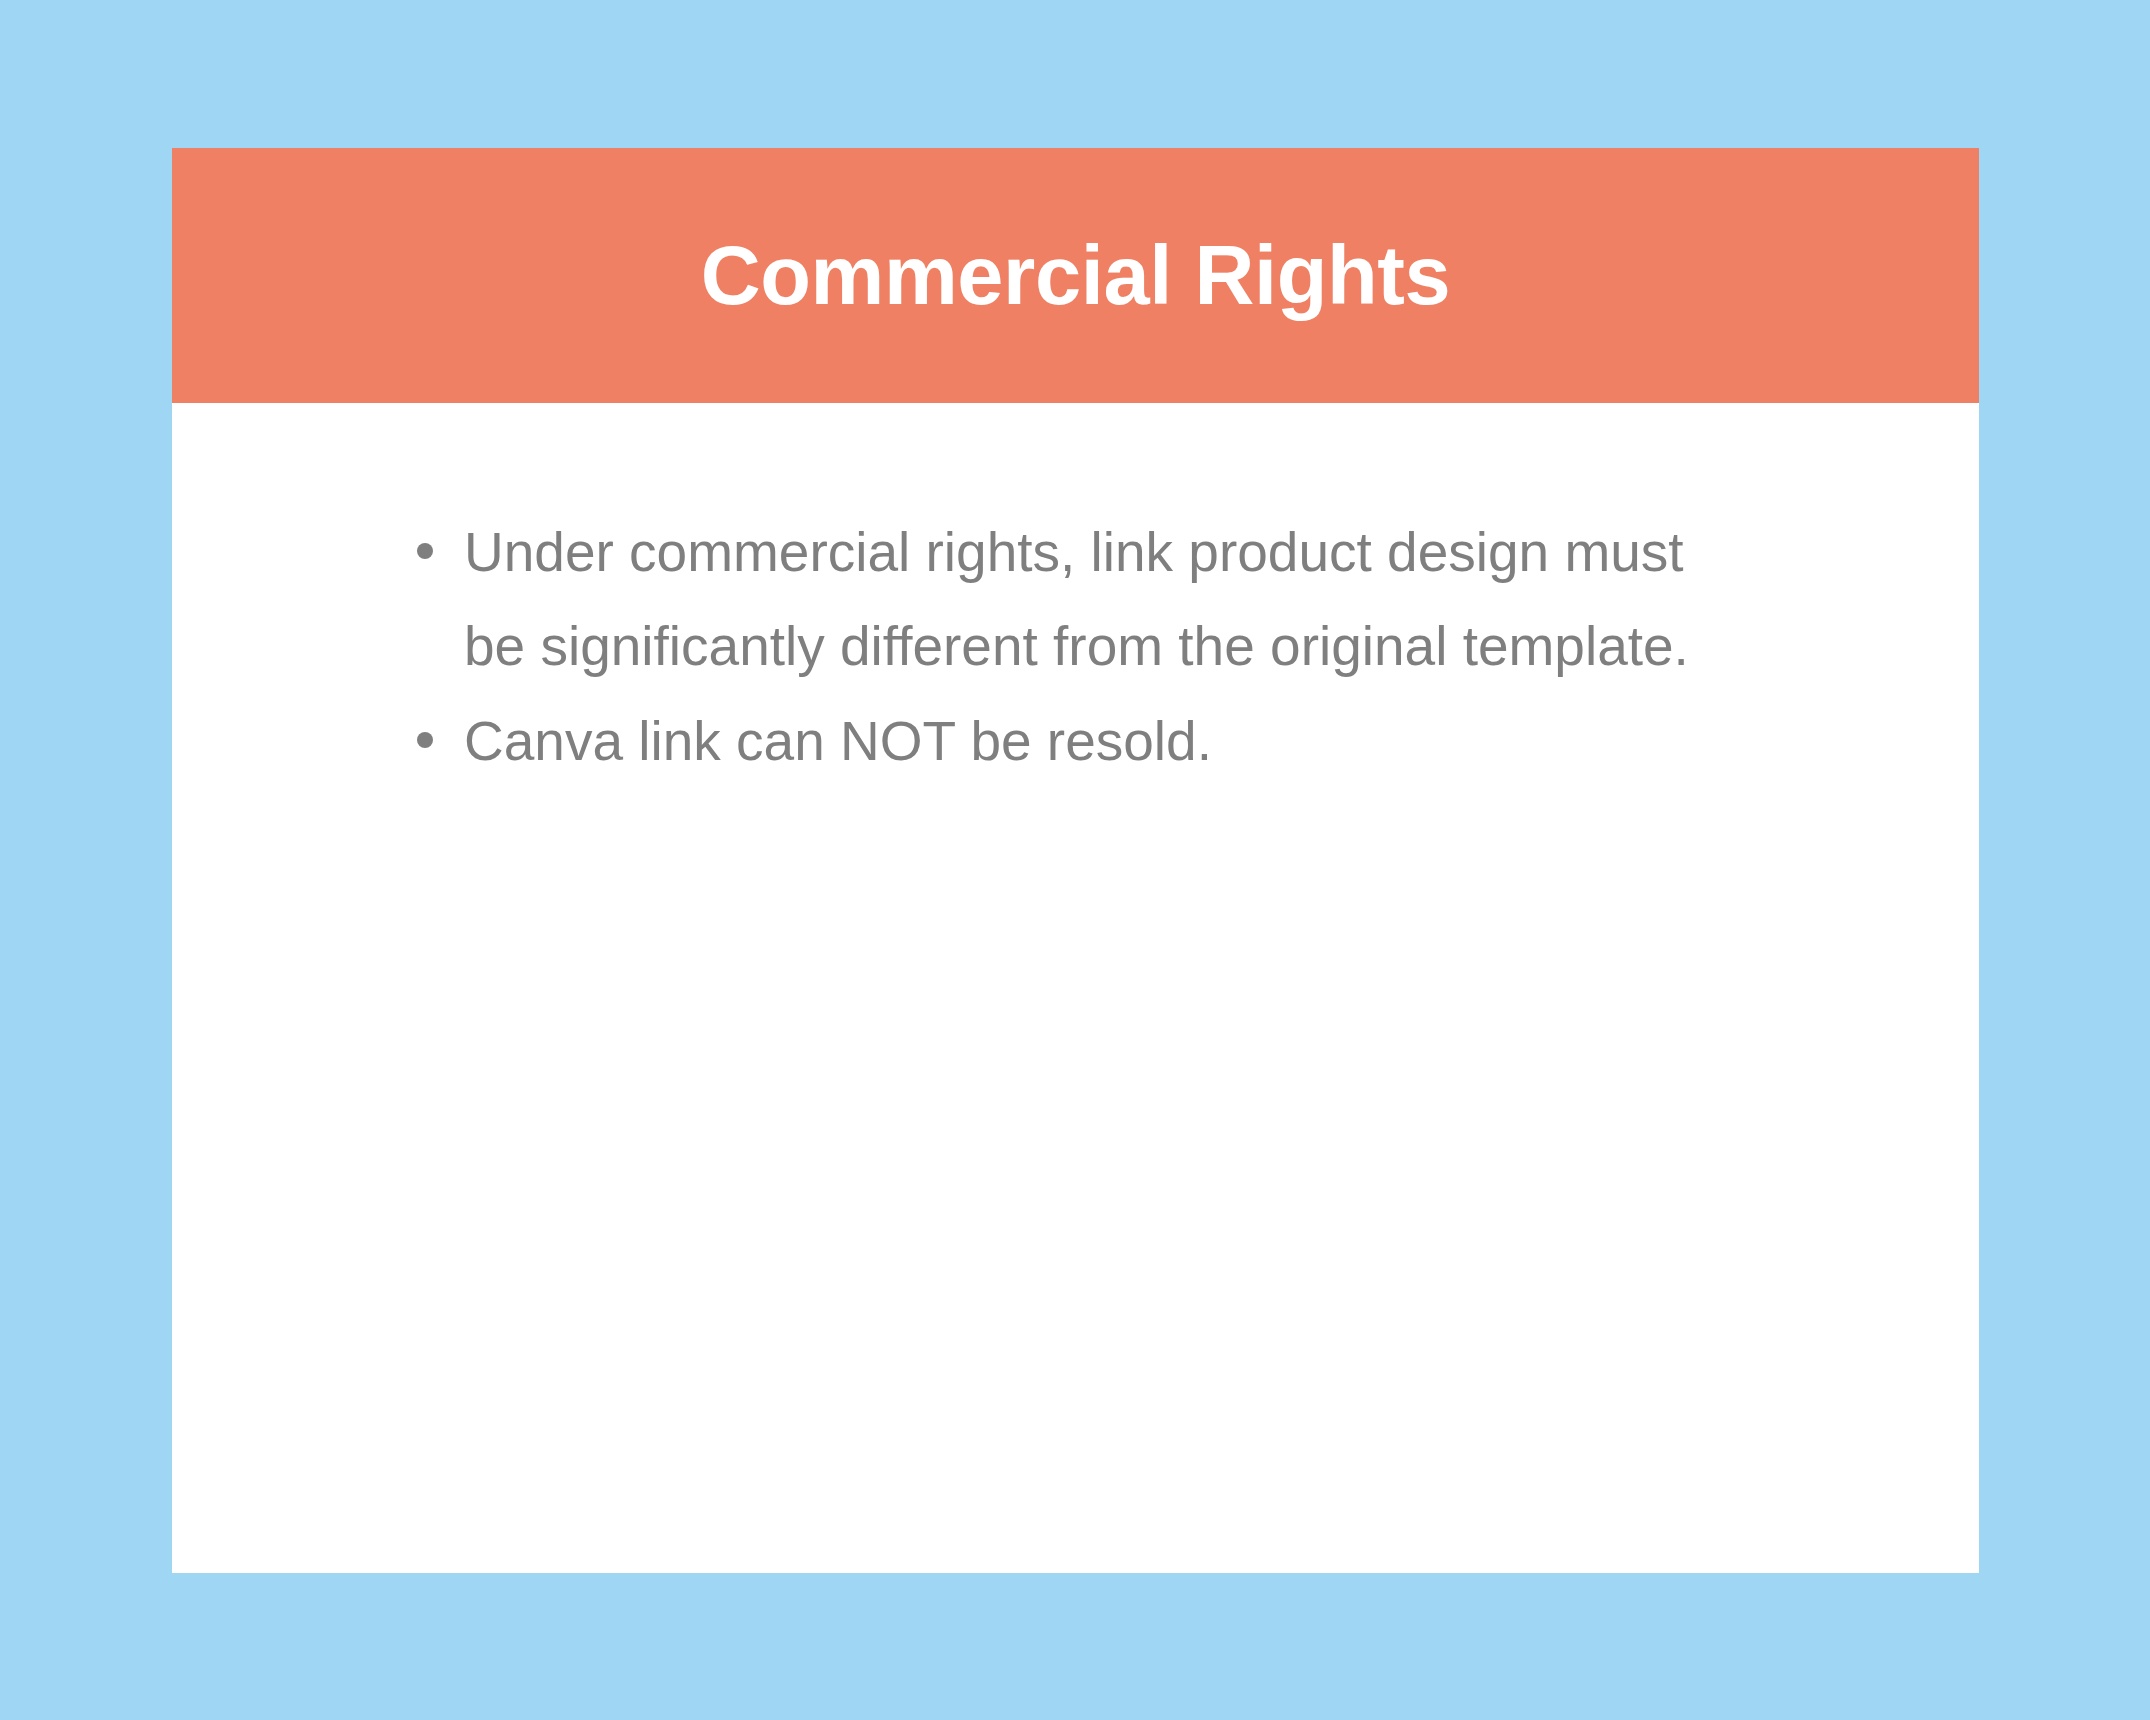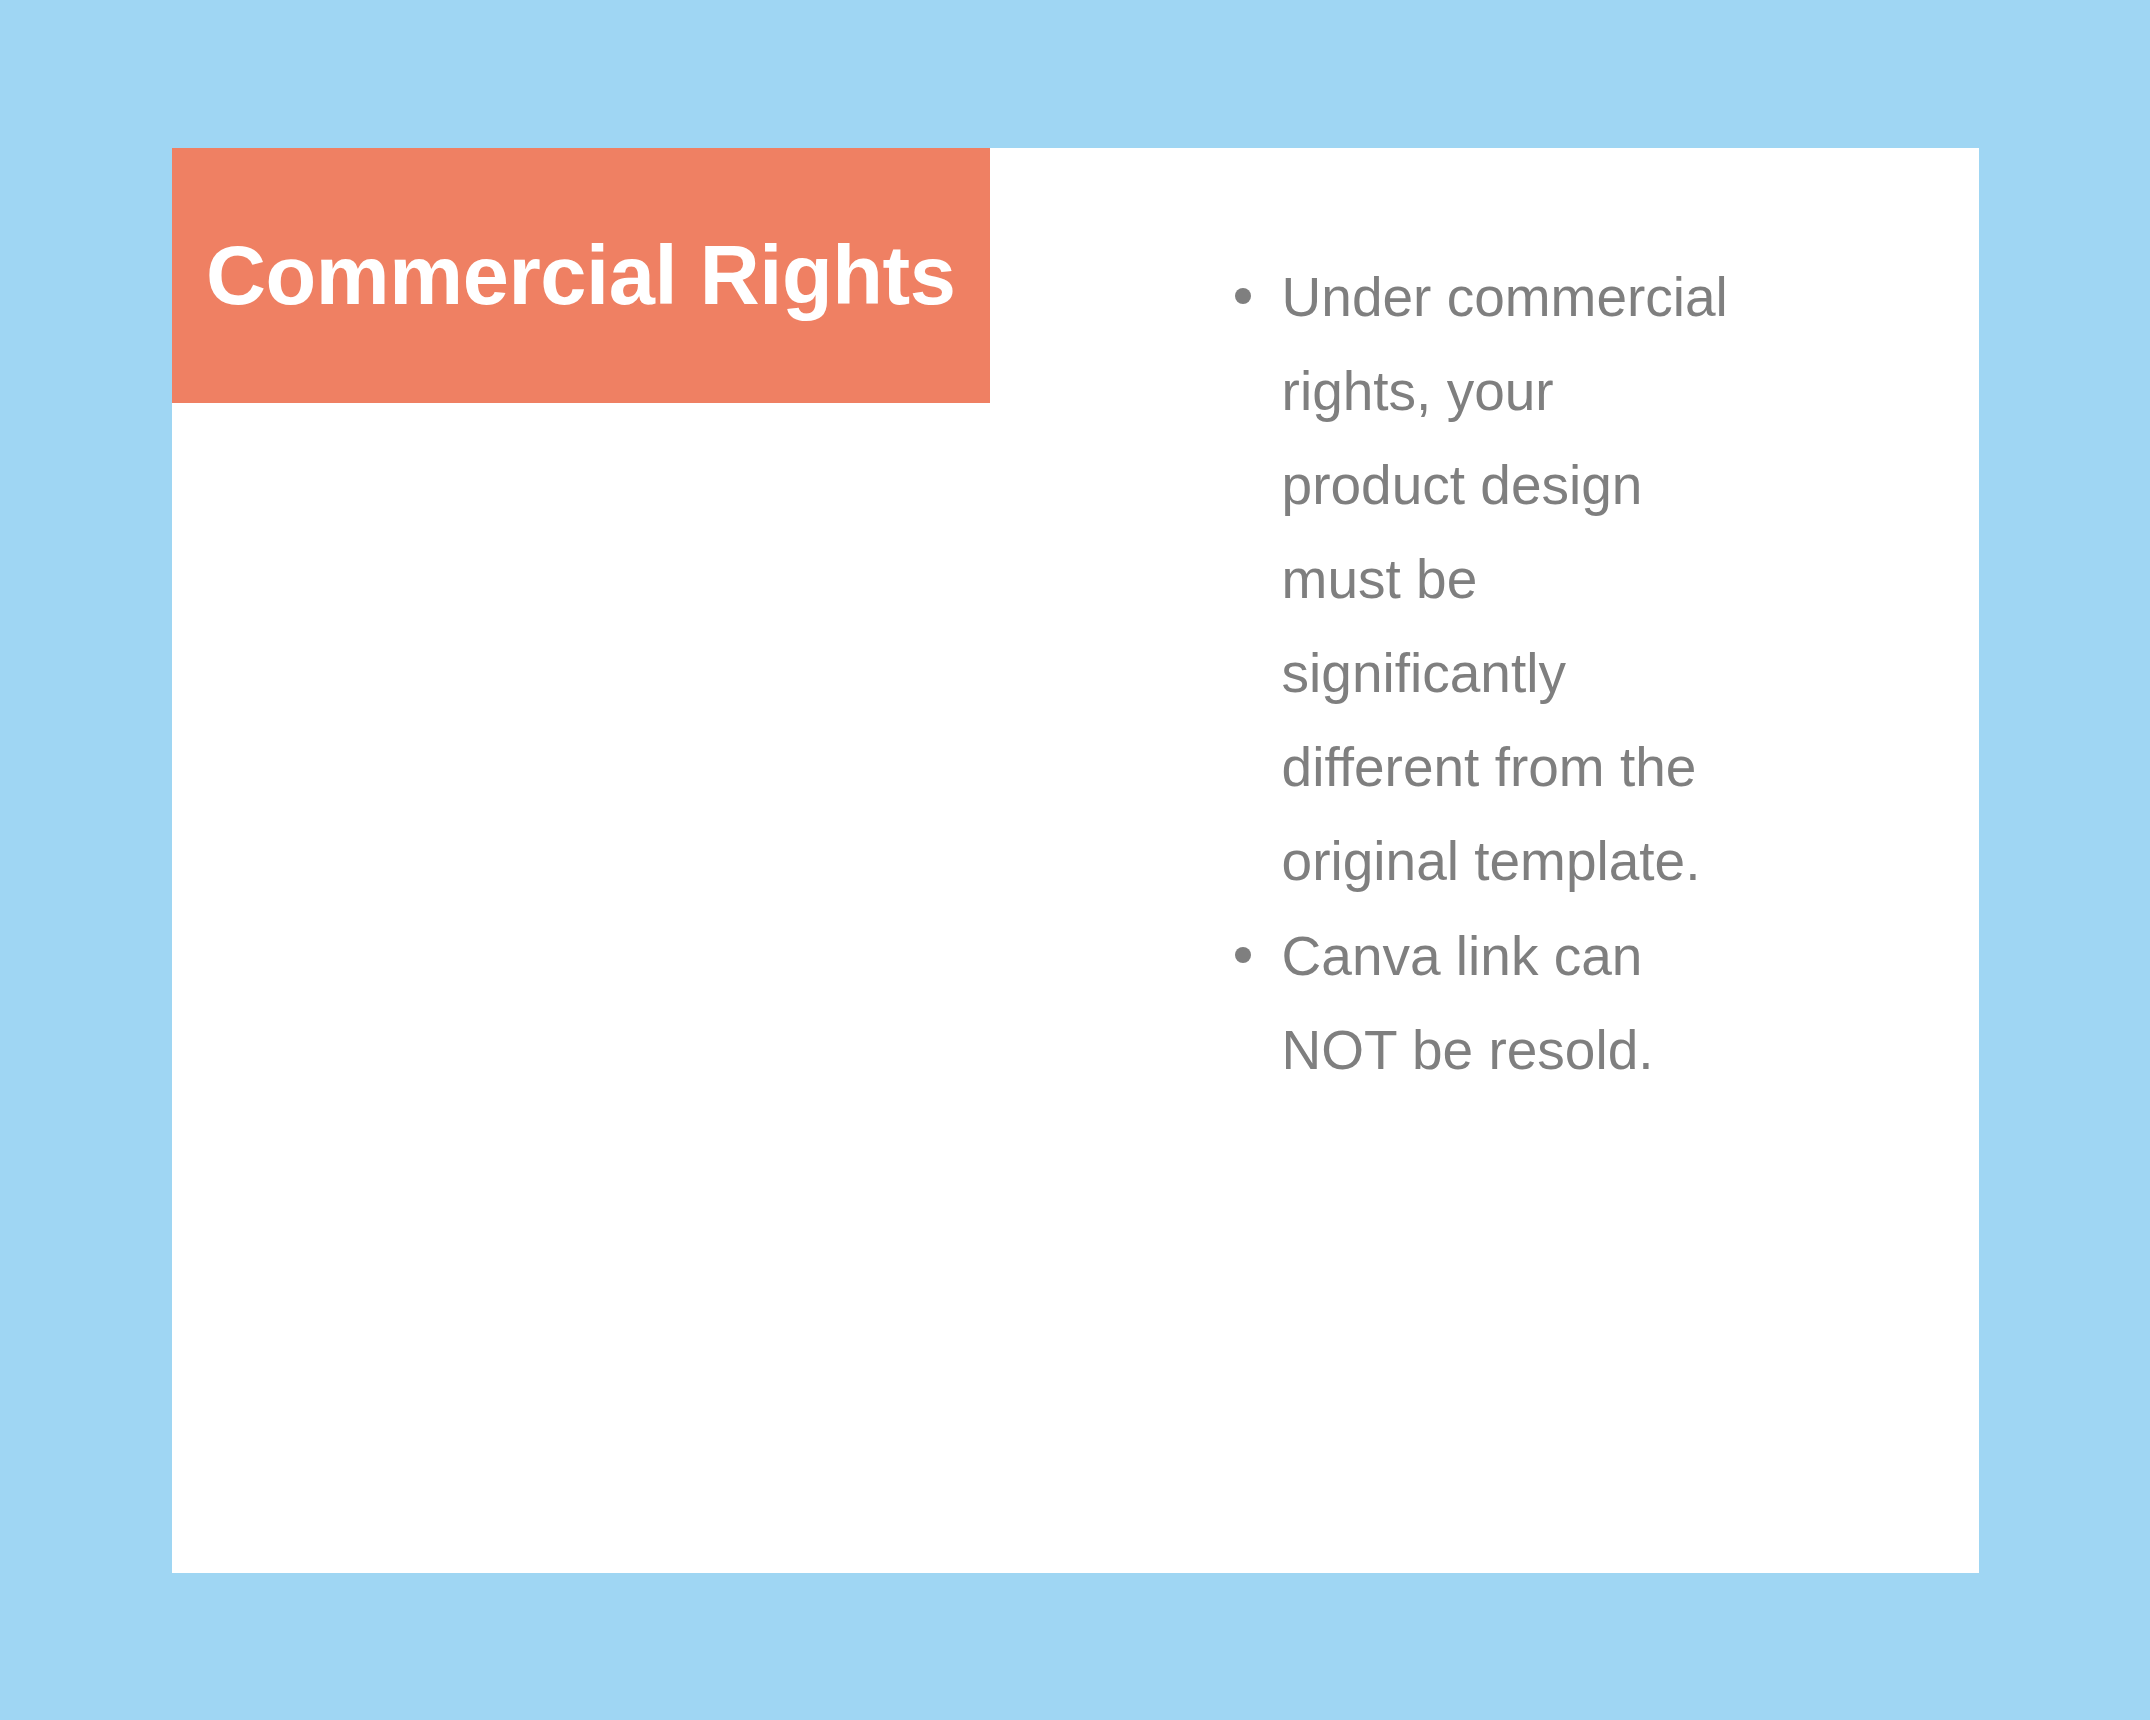--- a/index.html
+++ b/index.html
@@ -24,21 +24,21 @@
 
   .card {
     position: absolute;
     left: 172px;
     top: 148px;
     width: 1807px;
     height: 1425px;
     background: #ffffff;
     overflow: hidden;
     display: flex;
-    flex-direction: row;
+    flex-direction: column;
   }
 
   .card-header {
     flex: 0 0 auto;
     height: 255px;
     background: #ef8063;
     display: flex;
     align-items: center;
     justify-content: center;
   }
@@ -98,21 +98,21 @@
   <div class="card">
 
     <div class="card-header">
       <h1 class="card-title">Commercial Rights</h1>
     </div>
 
     <div class="card-body">
       <ul class="bullet-list">
         <li class="bullet-item">
           <span class="bullet-dot"></span>
-          <span>Under commercial rights, your product design must be significantly different from the original template.</span>
+          <span>Under commercial rights, link product design must be significantly different from the original template.</span>
         </li>
         <li class="bullet-item">
           <span class="bullet-dot"></span>
           <span>Canva link can NOT be resold.</span>
         </li>
       </ul>
     </div>
 
   </div>
 

